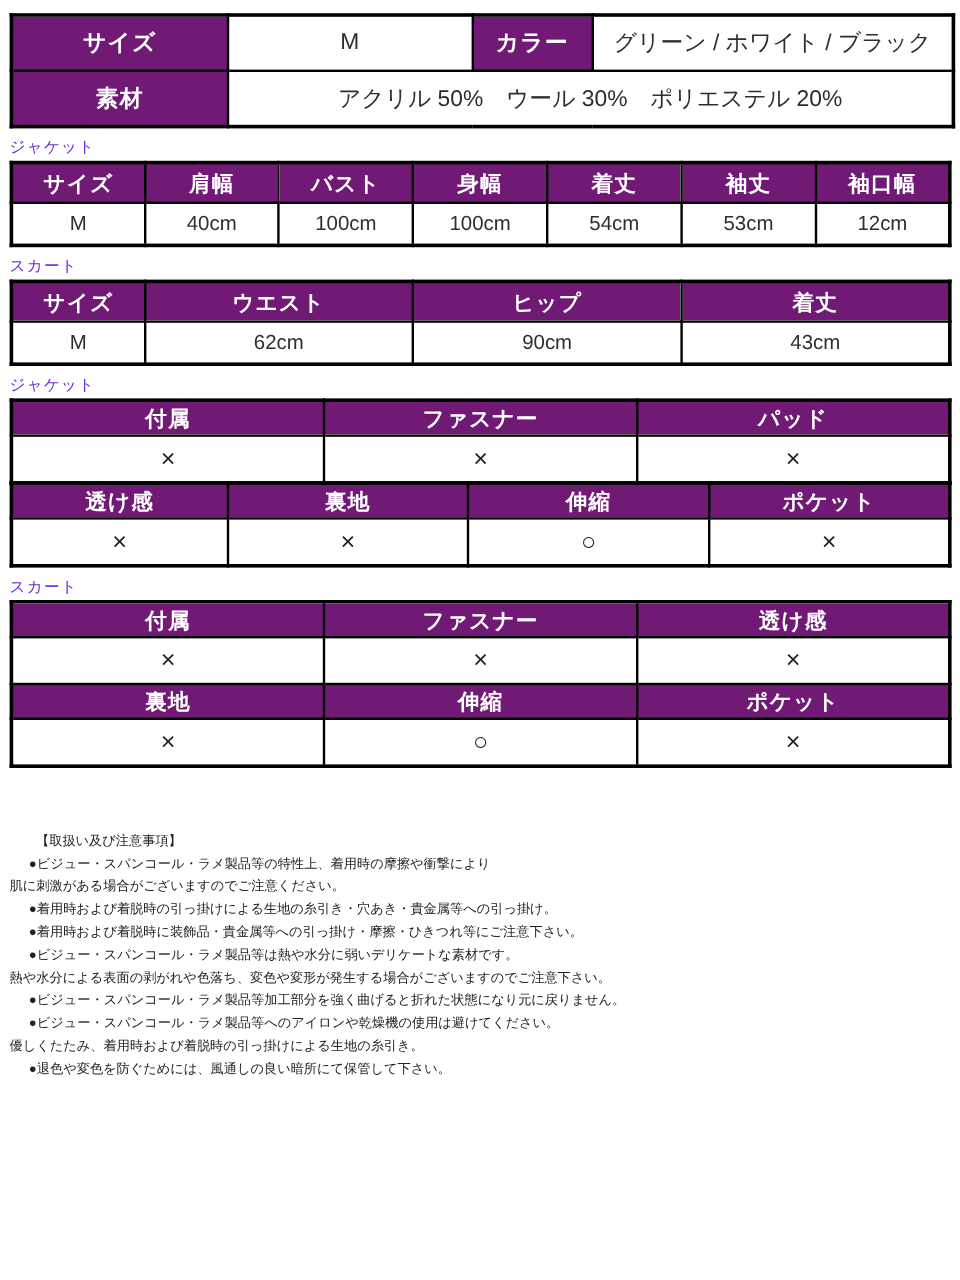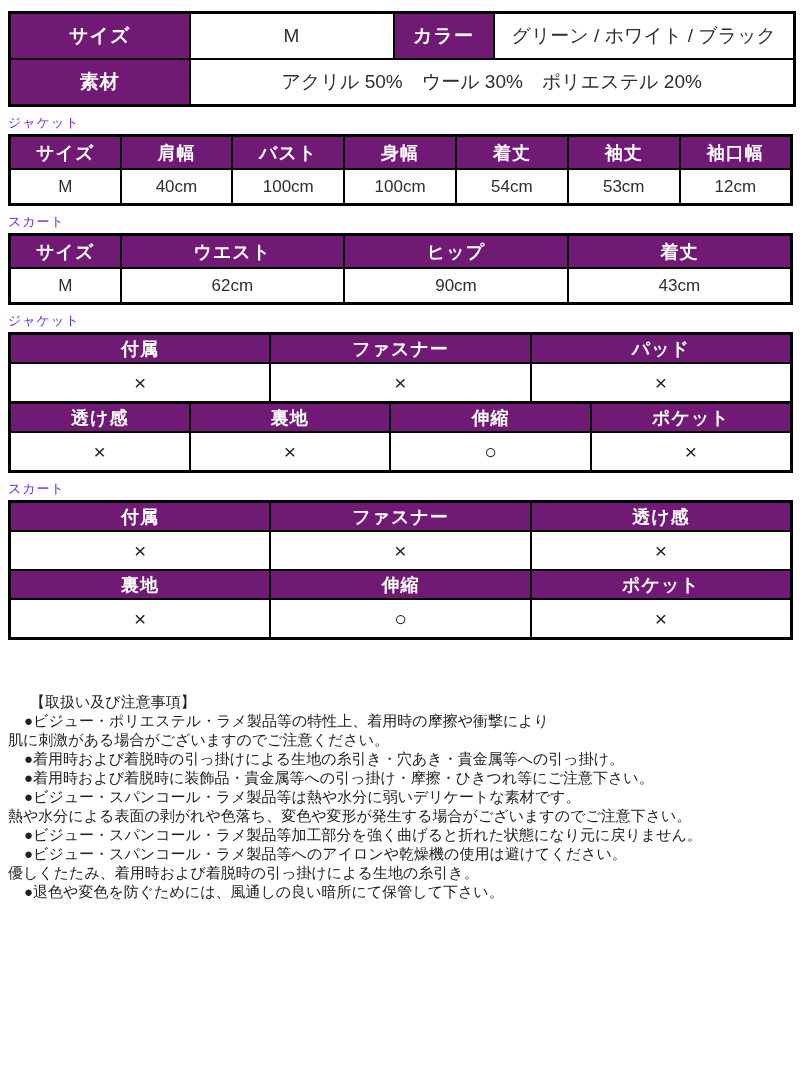--- a/index.html
+++ b/index.html
@@ -35,21 +35,21 @@
   
   .t-feat th{height:27px;font-size:18px;}
   .t-feat td{height:37px;font-size:21px;color:#222;}
   .t-join{margin-top:-3px;} 
 
   .sec{
     font-size:13px;color:#6d28d9;line-height:20px;
     margin:6px 0 1px 0;letter-spacing:1px;
   }
 
-  .notes{margin-top:52px;font-size:15px;line-height:19px;color:#222;}
+  .notes{margin-top:52px;font-size:11px;line-height:19px;color:#222;}
   .notes div{white-space:nowrap;}
   .l-title{padding-left:22px;}
   .l-bullet{padding-left:16px;}
   .l-cont{padding-left:0;}
 </style>
 </head>
 <body>
 
 <div class="page">
 
@@ -190,21 +190,21 @@
     <tr>
       <td>×</td>
       <td>○</td>
       <td>×</td>
     </tr>
   </tbody>
     </table>
 
   <div class="notes">
     <div class="l-title">【取扱い及び注意事項】</div>
-    <div class="l-bullet">●ビジュー・ポリエステル・ラメ製品等の特性上、着用時の摩擦や衝撃により</div>
+    <div class="l-bullet">●ビジュー・スパンコール・ラメ製品等の特性上、着用時の摩擦や衝撃により</div>
     <div class="l-cont">肌に刺激がある場合がございますのでご注意ください。</div>
     <div class="l-bullet">●着用時および着脱時の引っ掛けによる生地の糸引き・穴あき・貴金属等への引っ掛け。</div>
     <div class="l-bullet">●着用時および着脱時に装飾品・貴金属等への引っ掛け・摩擦・ひきつれ等にご注意下さい。</div>
     <div class="l-bullet">●ビジュー・スパンコール・ラメ製品等は熱や水分に弱いデリケートな素材です。</div>
     <div class="l-cont">熱や水分による表面の剥がれや色落ち、変色や変形が発生する場合がございますのでご注意下さい。</div>
     <div class="l-bullet">●ビジュー・スパンコール・ラメ製品等加工部分を強く曲げると折れた状態になり元に戻りません。</div>
     <div class="l-bullet">●ビジュー・スパンコール・ラメ製品等へのアイロンや乾燥機の使用は避けてください。</div>
     <div class="l-cont">優しくたたみ、着用時および着脱時の引っ掛けによる生地の糸引き。</div>
     <div class="l-bullet">●退色や変色を防ぐためには、風通しの良い暗所にて保管して下さい。</div>
   </div>

